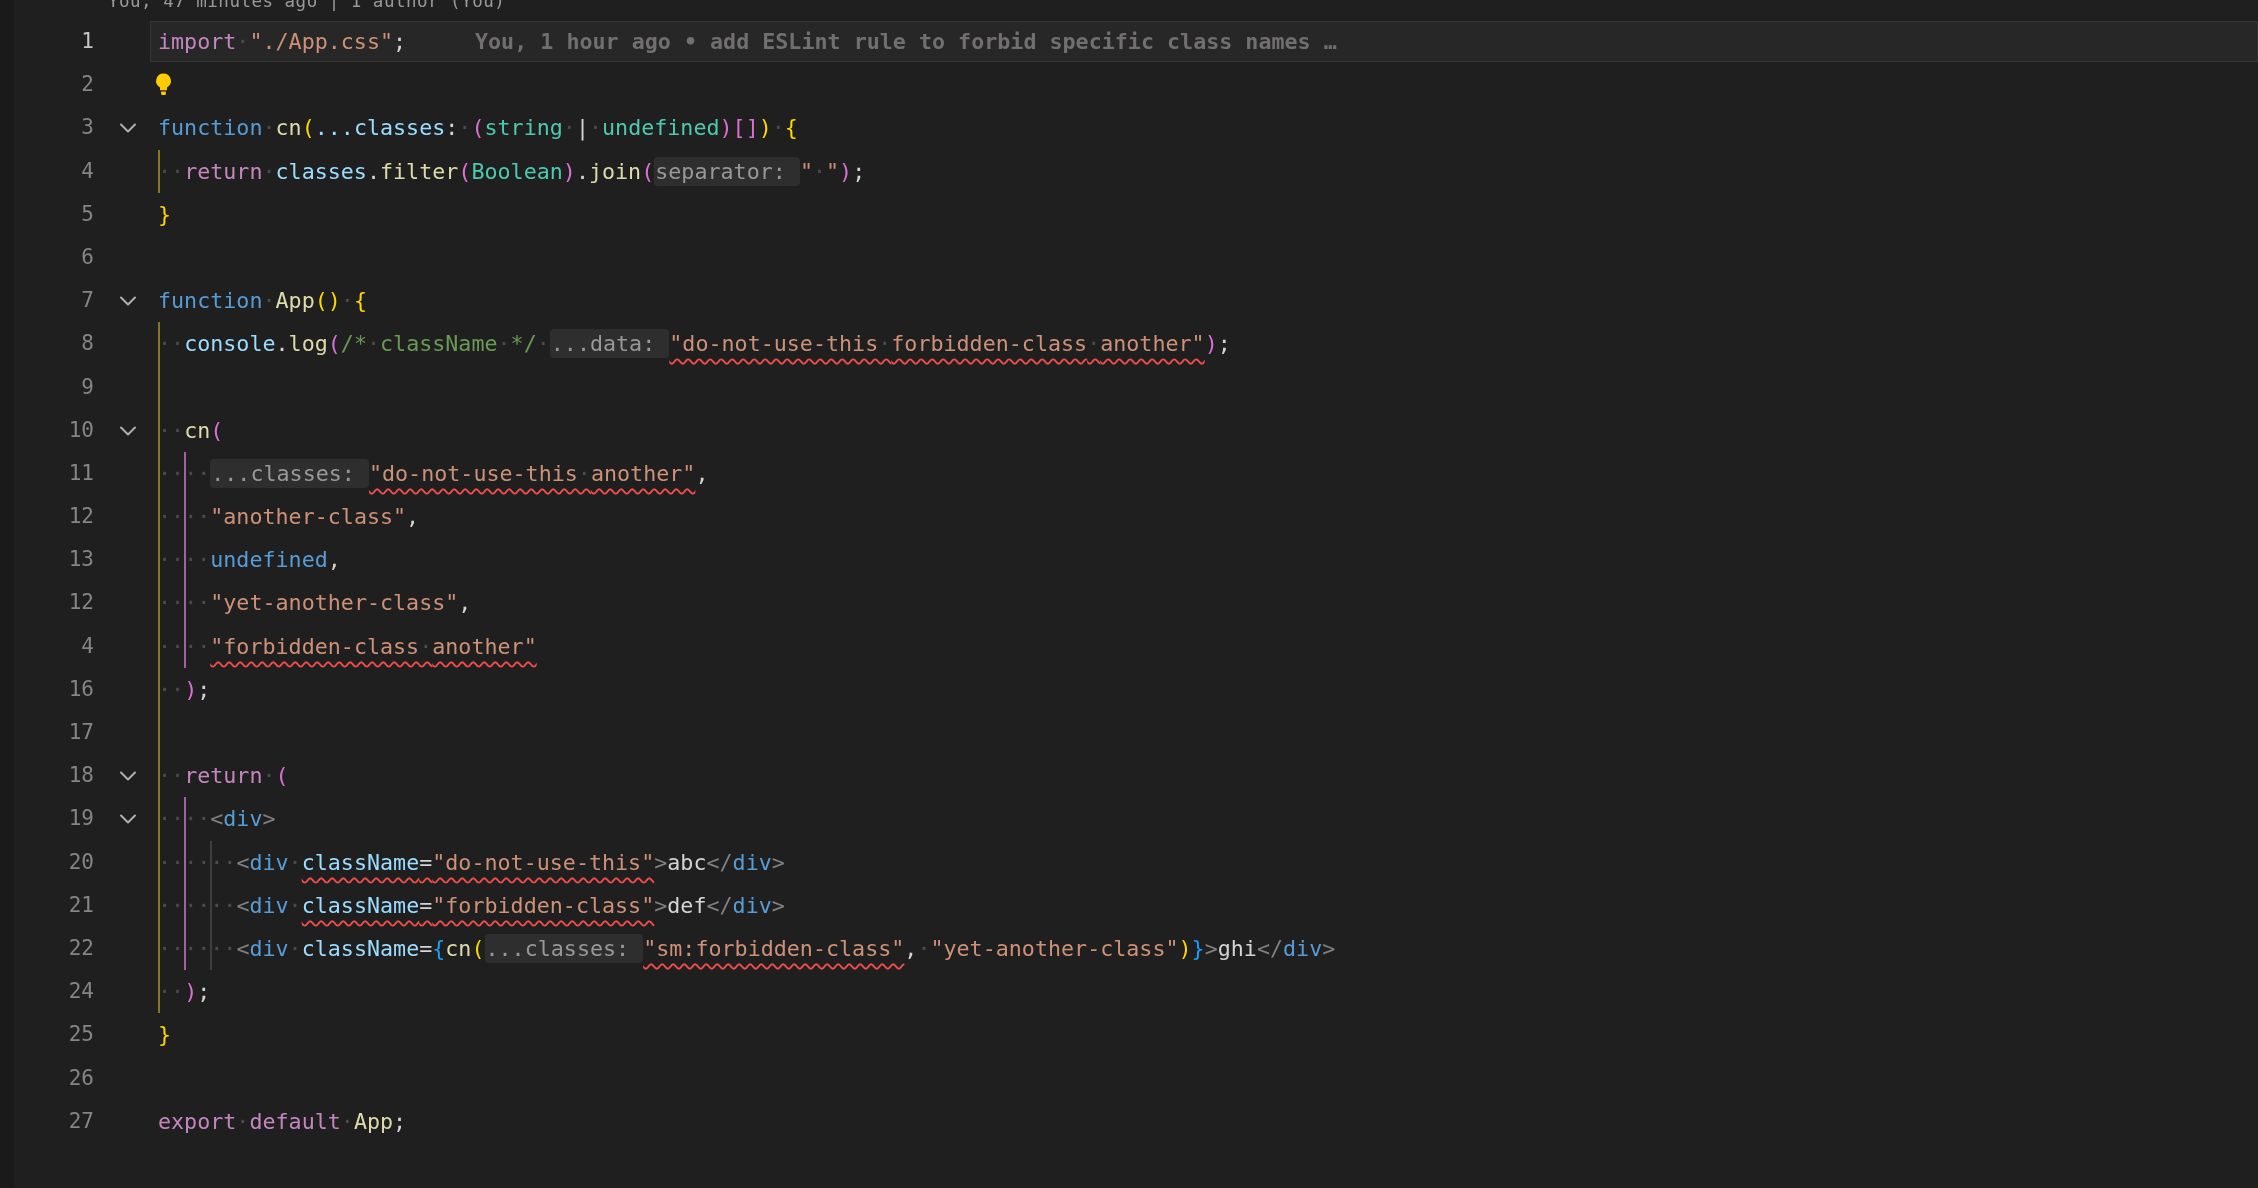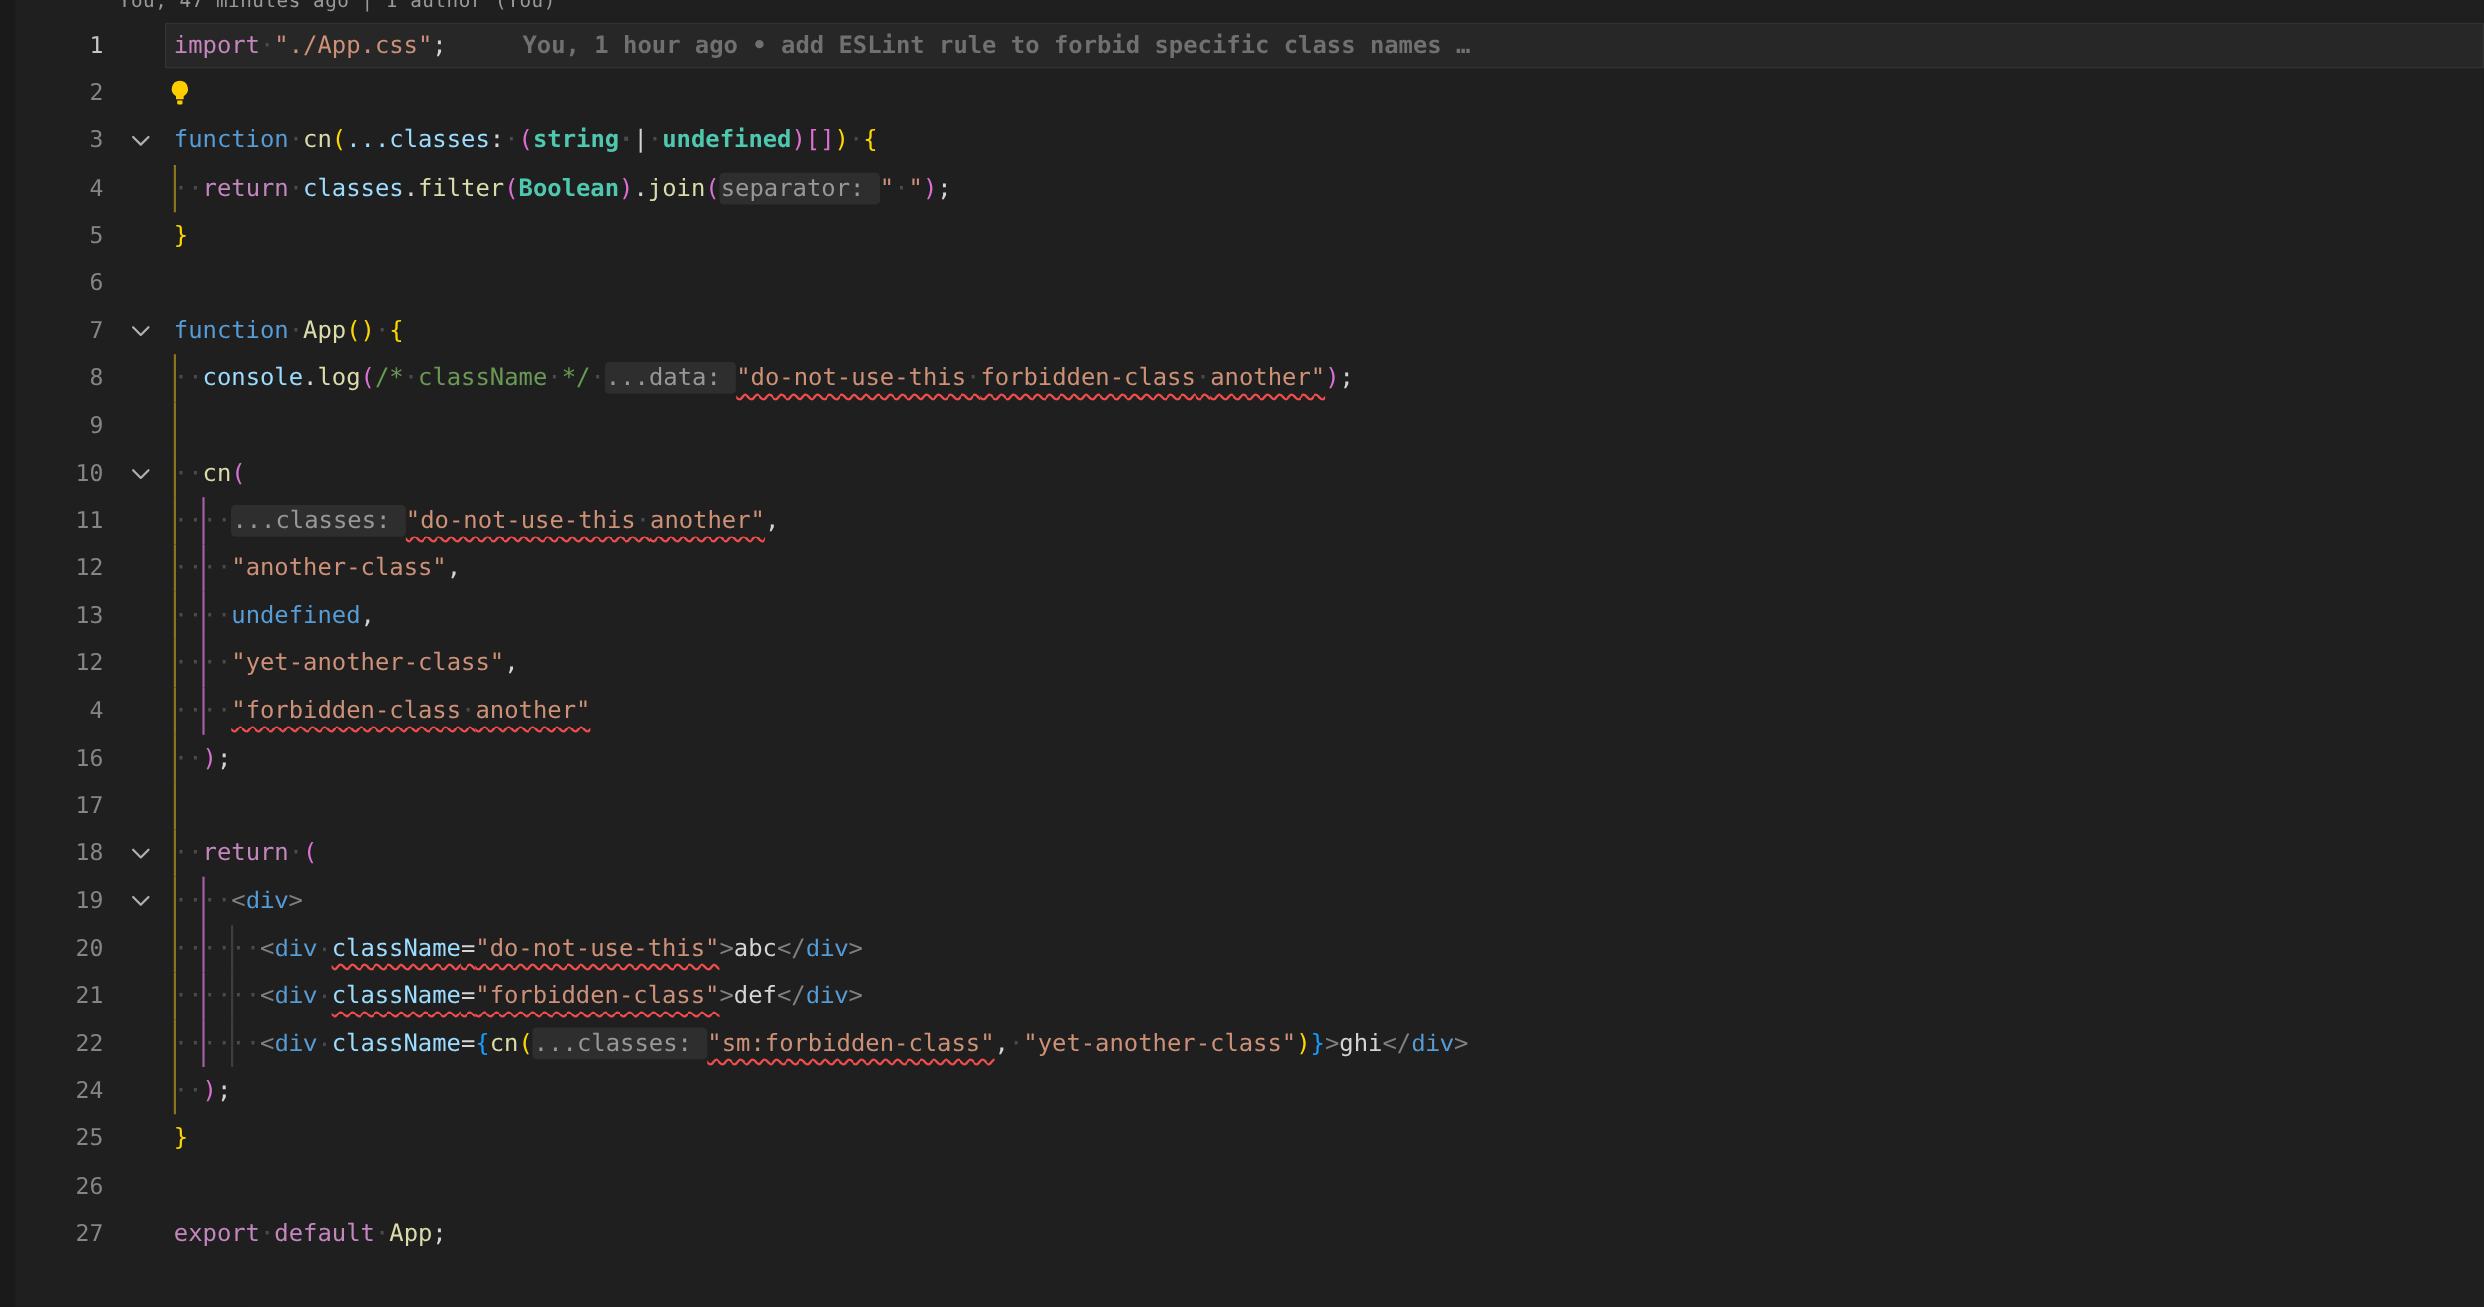--- a/index.html
+++ b/index.html
@@ -22,24 +22,24 @@
   .num{position:absolute;left:0;top:0;width:94px;height:43.2px;line-height:43.2px;
     text-align:right;font-size:21px;color:var(--lineNum);}
   .num.active{color:var(--lineNumActive);}
   .chev{position:absolute;left:116px;top:10px;width:24px;height:24px;}
   .bulb{position:absolute;left:150px;top:8px;width:27px;height:27px;}
   .guide{position:absolute;top:0;bottom:0;width:1.6px;}
   .content{position:absolute;left:158px;top:0;height:43.2px;line-height:43.2px;
     font-size:21.7px;white-space:pre;color:var(--pun);}
   .tk{white-space:pre;}
   .tk.kw{color:var(--kw);} .tk.st{color:var(--st);} .tk.fn{color:var(--fn);}
-  .tk.var{color:var(--var);} .tk.type{color:var(--type);font-weight:bold;} .tk.str{color:var(--str);}
+  .tk.var{color:var(--var);} .tk.type{color:var(--type);} .tk.str{color:var(--str);}
   .tk.cmt{color:var(--cmt);} .tk.pun{color:var(--pun);} .tk.txt{color:var(--txt);}
   .tk.b1{color:var(--b1);} .tk.b2{color:var(--b2);} .tk.b3{color:var(--b3);}
-  .tk.ang{color:var(--ang);} .tk.tag{color:var(--tag);font-family:Liberation Mono, monospace;} .tk.ind{color:var(--pun);}
+  .tk.ang{color:var(--ang);} .tk.tag{color:var(--tag);} .tk.ind{color:var(--pun);}
   .tk.hint{background:var(--hintBg);color:var(--hintFg);border-radius:4px;padding:2px 1px;}
   .ws{color:var(--ws);}
   .sq{text-decoration-line:underline;text-decoration-style:wavy;
     text-decoration-color:var(--err);text-decoration-thickness:1.6px;
     text-underline-offset:7px;text-decoration-skip-ink:none;}
   .blame{color:var(--blame);white-space:pre;font-weight:bold;}
 </style>
 </head>
 <body>
 

